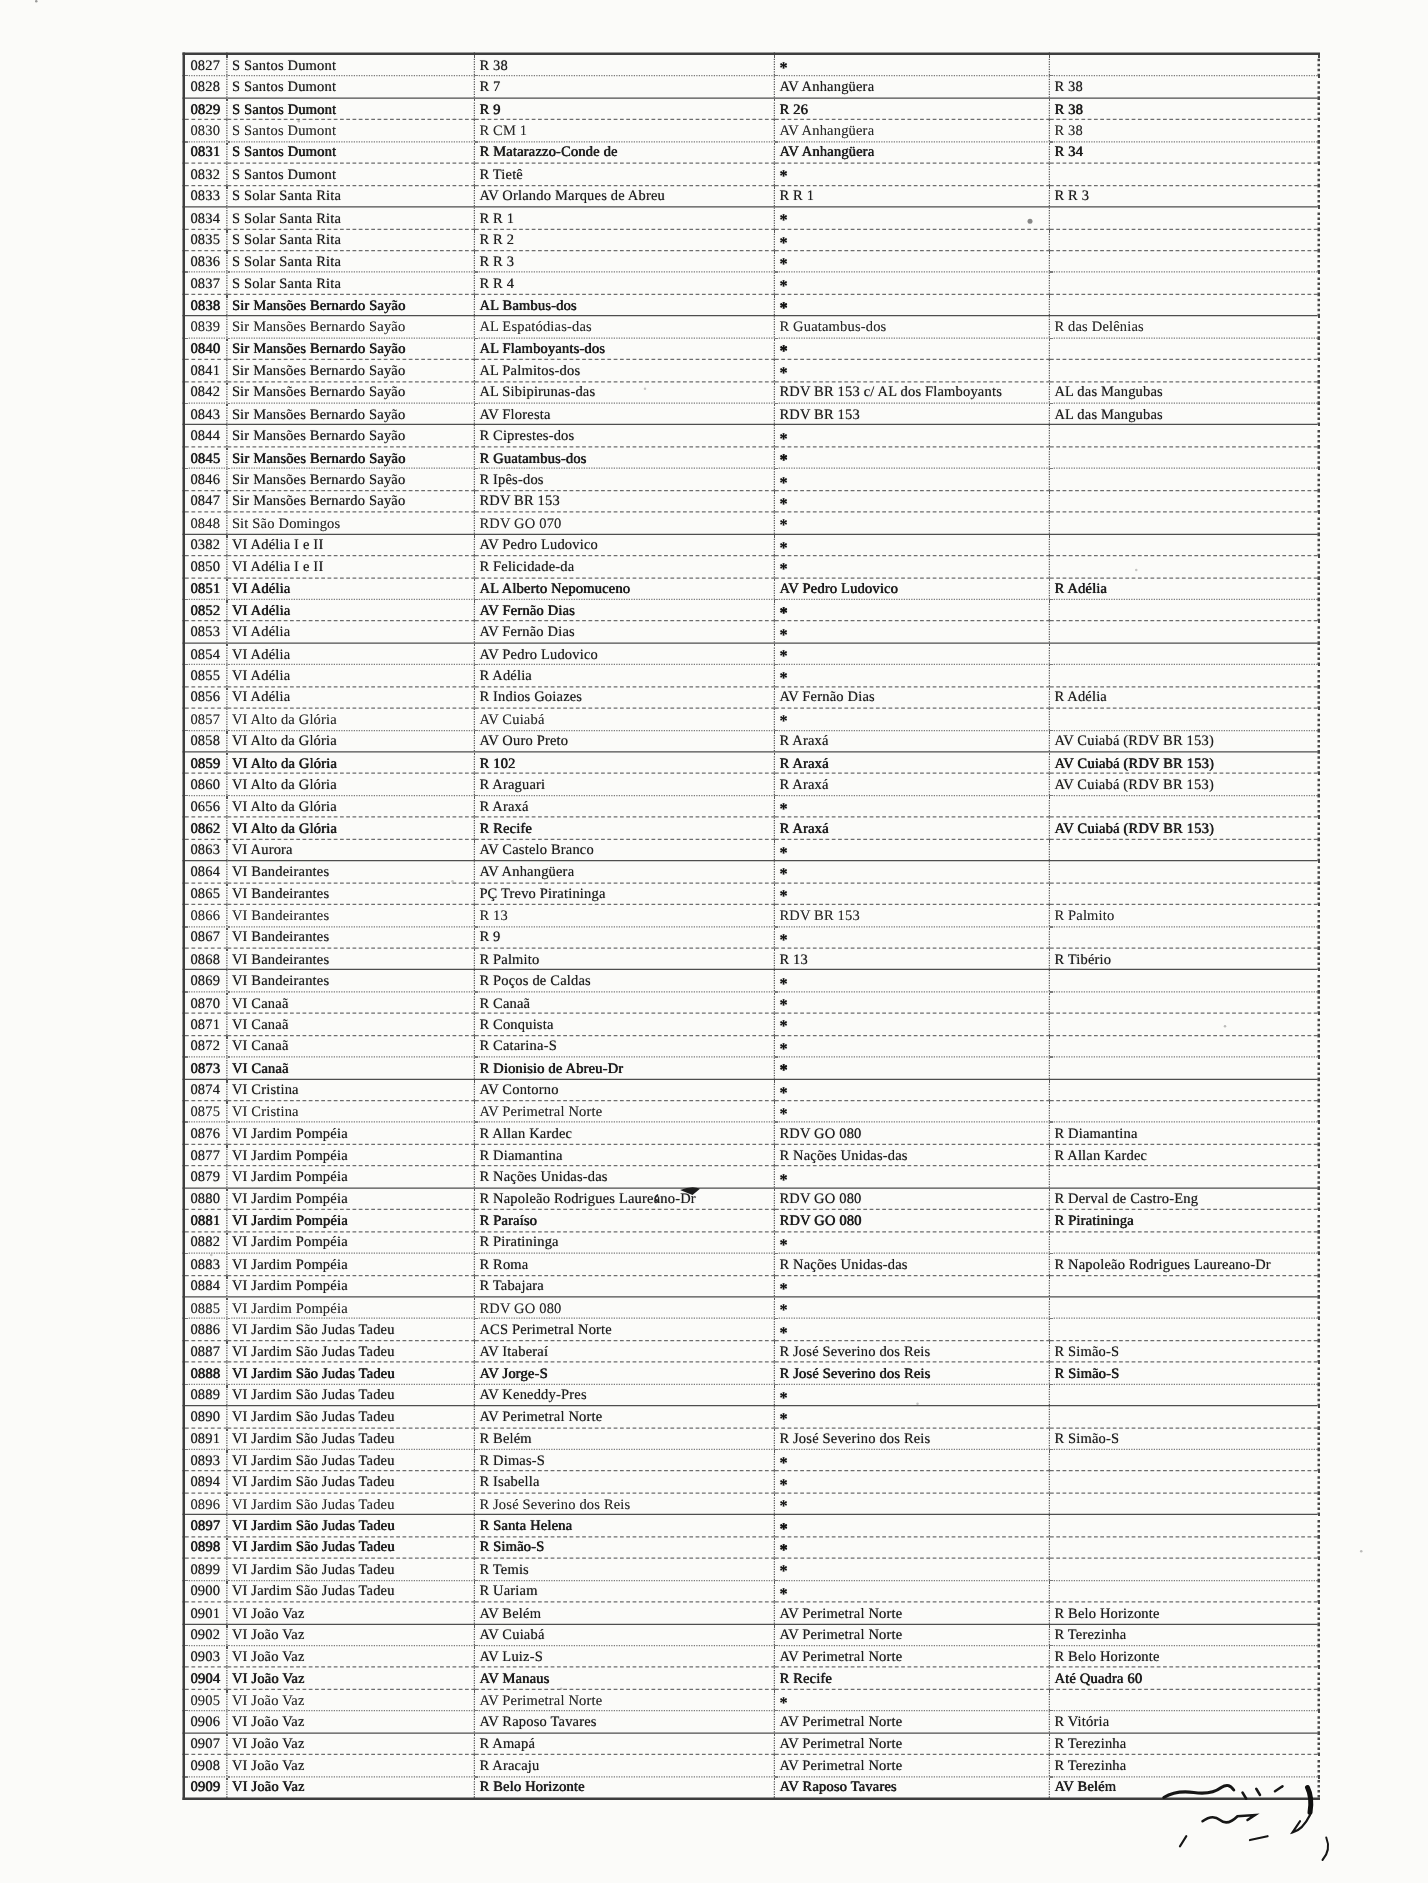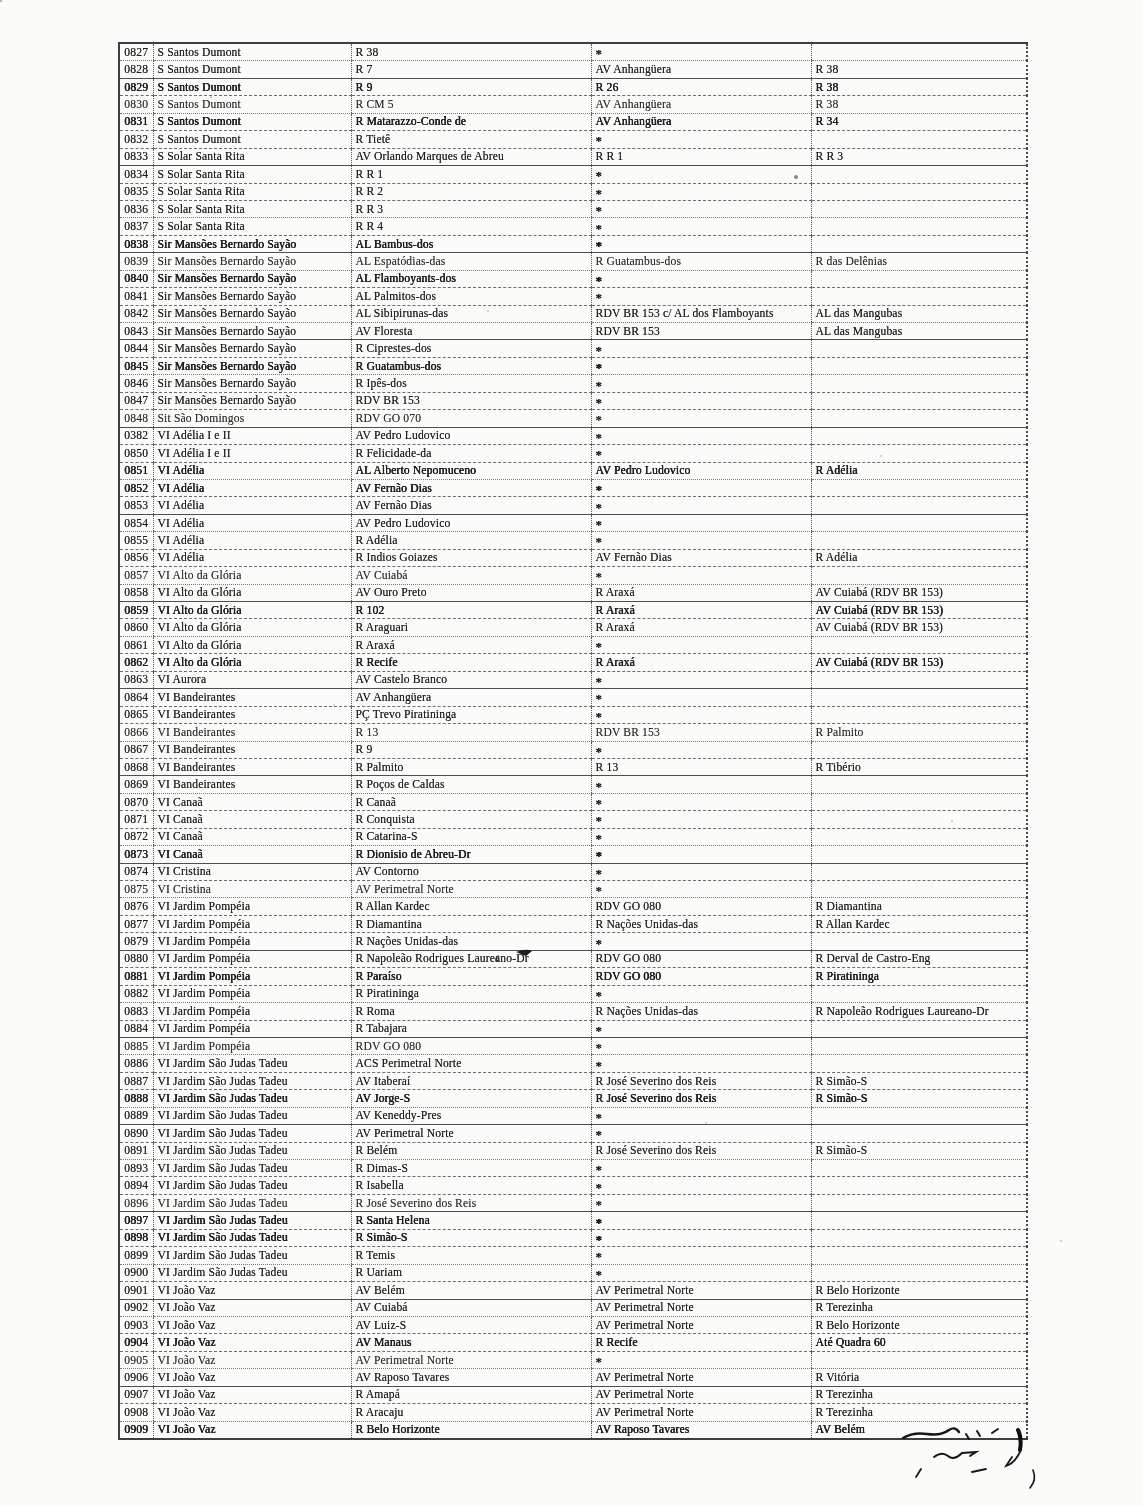--- a/index.html
+++ b/index.html
@@ -2,21 +2,21 @@
 <html><head>
 <meta charset="utf-8">
 <style>
   html,body{margin:0;padding:0;}
   body{
     width:1142px;height:1506px;position:relative;
     background:#fbfbf9;
     font-family:"Liberation Serif","DejaVu Serif",serif;
     overflow:hidden;
   }
-  .scan-page{position:absolute;inset:0;}
+  .scan-page{position:absolute;inset:0;margin-left:28px;}
   table.street-index{
     position:absolute;left:118px;top:42px;width:908px;
     border-collapse:collapse;table-layout:fixed;
     border:2px solid #3e3e3e;
     border-right:2px dotted #4a4a4a;
   }
   col.c-id{width:34px;}
   col.c-sector{width:198px;}
   col.c-street{width:240px;}
   col.c-x1{width:220px;}
@@ -76,21 +76,21 @@
         <tr>
           <td>0829</td>
           <td>S Santos Dumont</td>
           <td>R 9</td>
           <td>R 26</td>
           <td>R 38</td>
         </tr>
         <tr>
           <td>0830</td>
           <td>S Santos Dumont</td>
-          <td>R CM 5</td>
+          <td>R CM 1</td>
           <td>AV Anhangüera</td>
           <td>R 38</td>
         </tr>
         <tr>
           <td>0831</td>
           <td>S Santos Dumont</td>
           <td>R Matarazzo-Conde de</td>
           <td>AV Anhangüera</td>
           <td>R 34</td>
         </tr>
@@ -291,21 +291,21 @@
           <td>AV Cuiabá (RDV BR 153)</td>
         </tr>
         <tr>
           <td>0860</td>
           <td>VI Alto da Glória</td>
           <td>R Araguari</td>
           <td>R Araxá</td>
           <td>AV Cuiabá (RDV BR 153)</td>
         </tr>
         <tr>
-          <td>0861</td>
+          <td>0656</td>
           <td>VI Alto da Glória</td>
           <td>R Araxá</td>
           <td><span class="star">*</span></td>
           <td></td>
         </tr>
         <tr>
           <td>0862</td>
           <td>VI Alto da Glória</td>
           <td>R Recife</td>
           <td>R Araxá</td>

